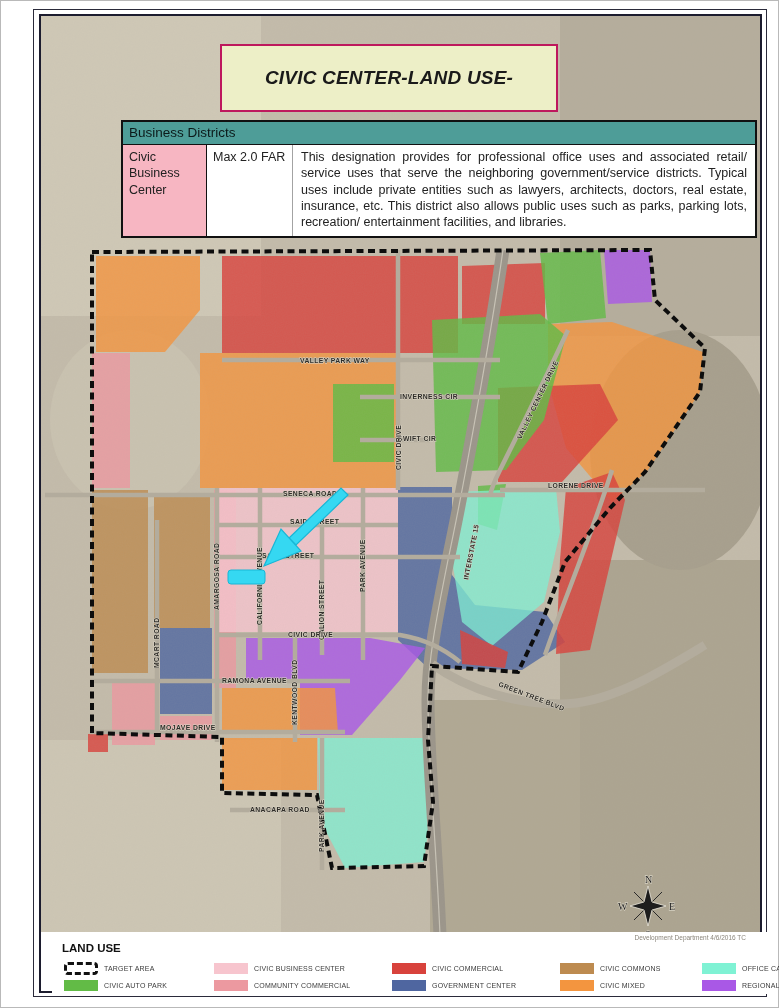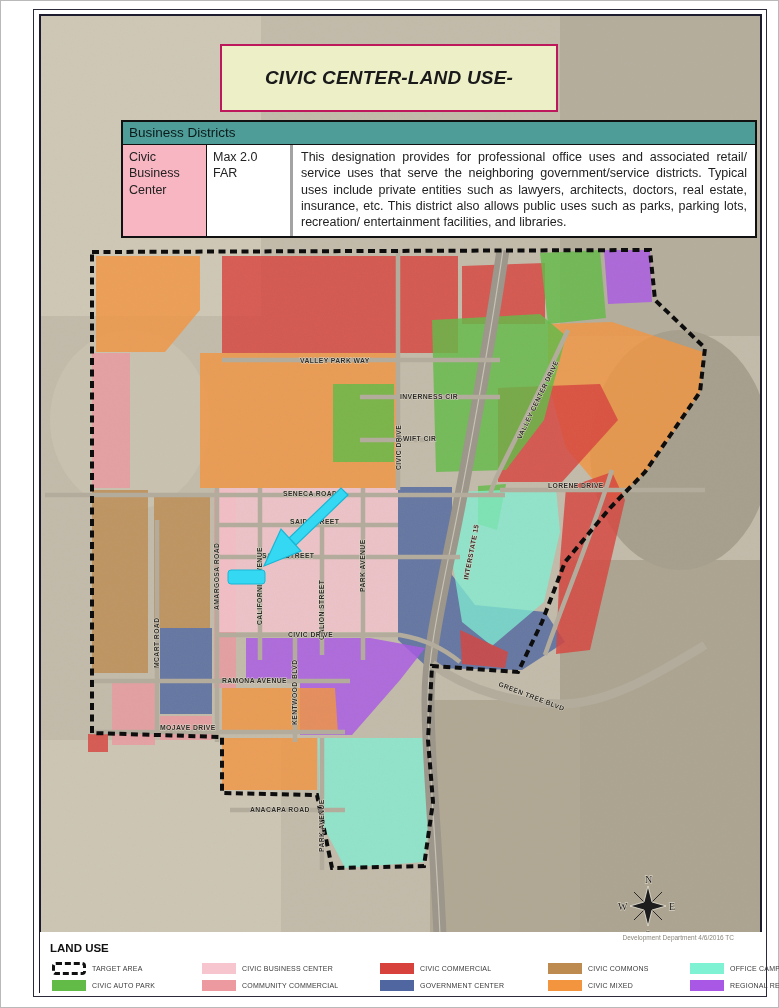--- a/index.html
+++ b/index.html
@@ -18,24 +18,24 @@
   .titlebox div{font-style:italic;font-weight:bold;color:#1a1a1a;line-height:1.12;letter-spacing:.2px;}
   .t1,.t2,.t3{font-size:19px;}
   
   .btable{position:absolute;left:78px;top:120px;width:636px;box-sizing:border-box;z-index:5;
     border:2px solid #111;background:#fff;margin-left:43px;}
   .btable .hdr{background:var(--c-table-hdr,#4e9d98);color:#0c1a1a;font-size:13.5px;
     padding:3px 6px 4px 6px;border-bottom:1px solid #111;}
   .btable .row{display:flex;align-items:stretch;}
   .cell{box-sizing:border-box;font-size:12.5px;color:#222;}
   .c-dist{width:84px;background:var(--c-district-bg,#f7b6c2);padding:4px 6px;border-right:1px solid #111;line-height:1.3;}
-  .c-far{width:86px;padding:4px 6px;border-right:3px solid #a3a3a3;line-height:1.3;}
+  .c-far{width:86px;padding:4px 6px;border-right:1px solid #a3a3a3;line-height:1.3;}
   .c-desc{flex:1;padding:4px 8px 6px 8px;text-align:justify;line-height:1.3;}
   
-  .legend{position:absolute;left:40px;top:932px;width:722px;height:62px;background:#fff;z-index:5;}
+  .legend{position:absolute;left:52px;top:932px;width:722px;height:62px;background:#fff;z-index:5;}
   .credit{position:absolute;right:28px;top:2px;font-size:6.5px;color:#8b867c;}
   .lg-title{position:absolute;left:10px;top:10px;font-size:11.5px;font-weight:bold;color:#111;}
   .lg-grid{position:absolute;left:12px;top:28px;display:grid;
     grid-template-columns:150px 178px 168px 142px 150px;grid-auto-rows:17px;align-items:center;}
   .lg-item{display:flex;align-items:center;gap:6px;}
   .lg-sw{width:34px;height:11px;flex:0 0 34px;box-sizing:border-box;}
   .lg-sw.target{background:#fff;border:3px dashed #111;border-radius:4px;height:13px;}
   .lg-lab{font-size:7px;color:#3a3a3a;letter-spacing:.2px;white-space:nowrap;}
   
   text.street{font-family:"Liberation Sans",sans-serif;font-size:6.8px;font-weight:bold;fill:#2e2c28;

